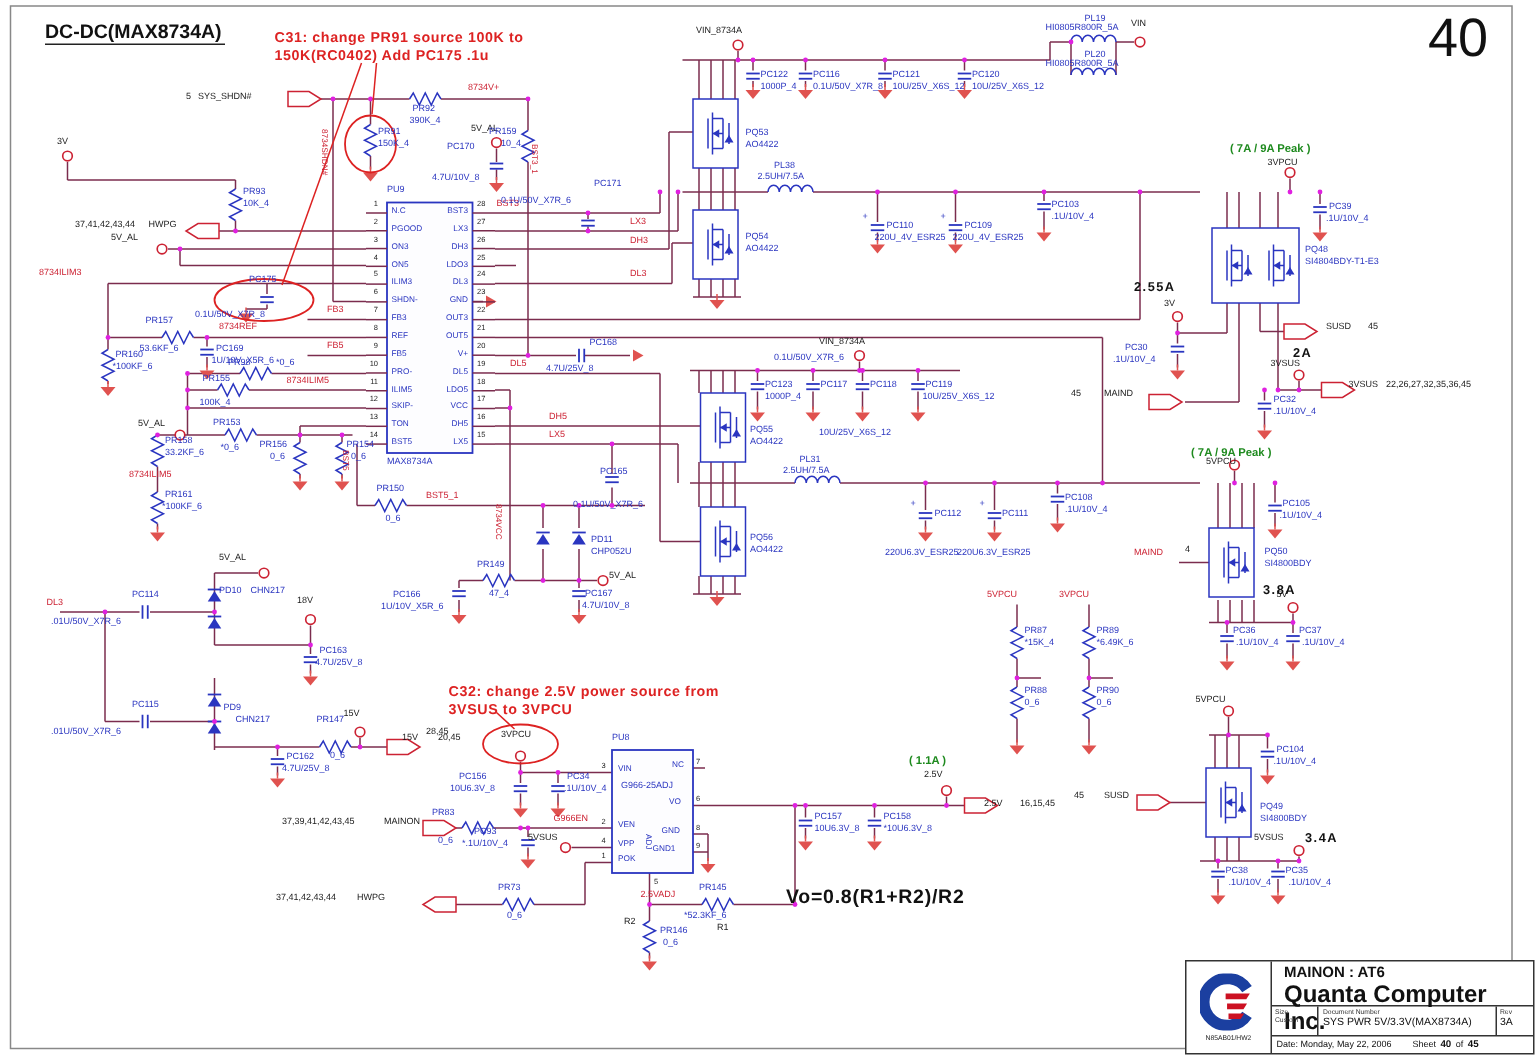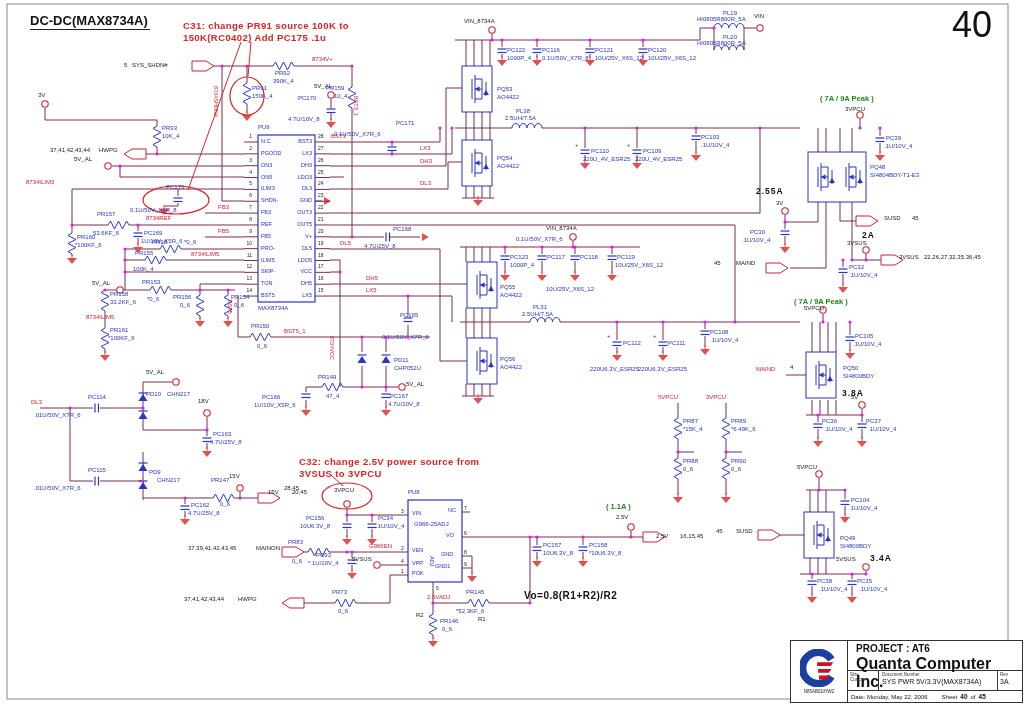--- a/index.html
+++ b/index.html
@@ -11,21 +11,21 @@
   .b{color:#2a35c0;font-size:6px;}
   .k{color:#1a1a1a;font-size:6px;}
   .r{color:#cc2233;font-size:6px;}
   .rv{color:#cc2233;font-size:5.5px;writing-mode:vertical-rl;}
   .pin{color:#2a35c0;font-size:5.5px;}
   .pinv{color:#2a35c0;font-size:5.5px;writing-mode:vertical-rl;}
   .pnum{color:#1a1a1a;font-size:5px;}
   .amp{color:#111;font-weight:bold;font-size:8.5px;letter-spacing:1px;}
   .g{color:#1e8a1e;font-weight:bold;font-size:7.5px;}
   .note{color:#dd2222;font-weight:bold;font-size:9.5px;letter-spacing:.4px;}
-  .formula{color:#111;font-weight:bold;font-size:10px;letter-spacing:.5px;}
+  .formula{color:#111;font-weight:bold;font-size:13px;letter-spacing:.5px;}
   .ra{transform:translateX(-100%);}
   #page-title{position:absolute;left:30px;top:13px;font-weight:bold;font-size:13px;color:#111;
               border-bottom:1px solid #222;padding:0 2px 1px 0;}
   #page-number{position:absolute;left:952px;top:4px;font-size:36px;color:#111;}
   
   #titleblock{position:absolute;left:790px;top:640px;width:231px;height:61px;background:#fff;
               border:1.5px solid #333;display:flex;font-size:6px;color:#111;}
   .tb-logo{width:56px;border-right:1px solid #333;display:flex;flex-direction:column;
            align-items:center;justify-content:center;}
   .tb-code{font-size:4.5px;margin-top:2px;color:#222;}
@@ -1000,21 +1000,21 @@
       <svg width="38" height="38" viewBox="0 0 40 40">
         <path d="M33,29 A16.5,16.5 0 1 1 33,11" fill="none" stroke="#1b3fa0" stroke-width="8"></path>
         <path d="M18,14 h17 l-2.5,4 h-14.5 z" fill="#cc1122"></path>
         <path d="M19,21 h14 l-2.5,4 h-11.5 z" fill="#cc1122"></path>
         <path d="M20,28 h11 l-2.5,4 h-8.5 z" fill="#cc1122"></path>
       </svg>
       <span class="tb-code">N85AB01/HW2</span>
     </div>
     <div class="tb-right">
       <div class="tb-row1">
-        <div class="tb-project">PROJECT : AT6</div>
+        <div class="tb-project">MAINON : AT6</div>
         <div class="tb-company">Quanta Computer Inc.</div>
       </div>
       <div class="tb-row2">
         <div class="tb-size">
           <span class="tb-lab">Size</span>
           <span class="tb-lab">Custom</span>
         </div>
         <div class="tb-doc">
           <span class="tb-lab">Document Number</span>
           <span class="tb-val">SYS PWR 5V/3.3V(MAX8734A)</span>

